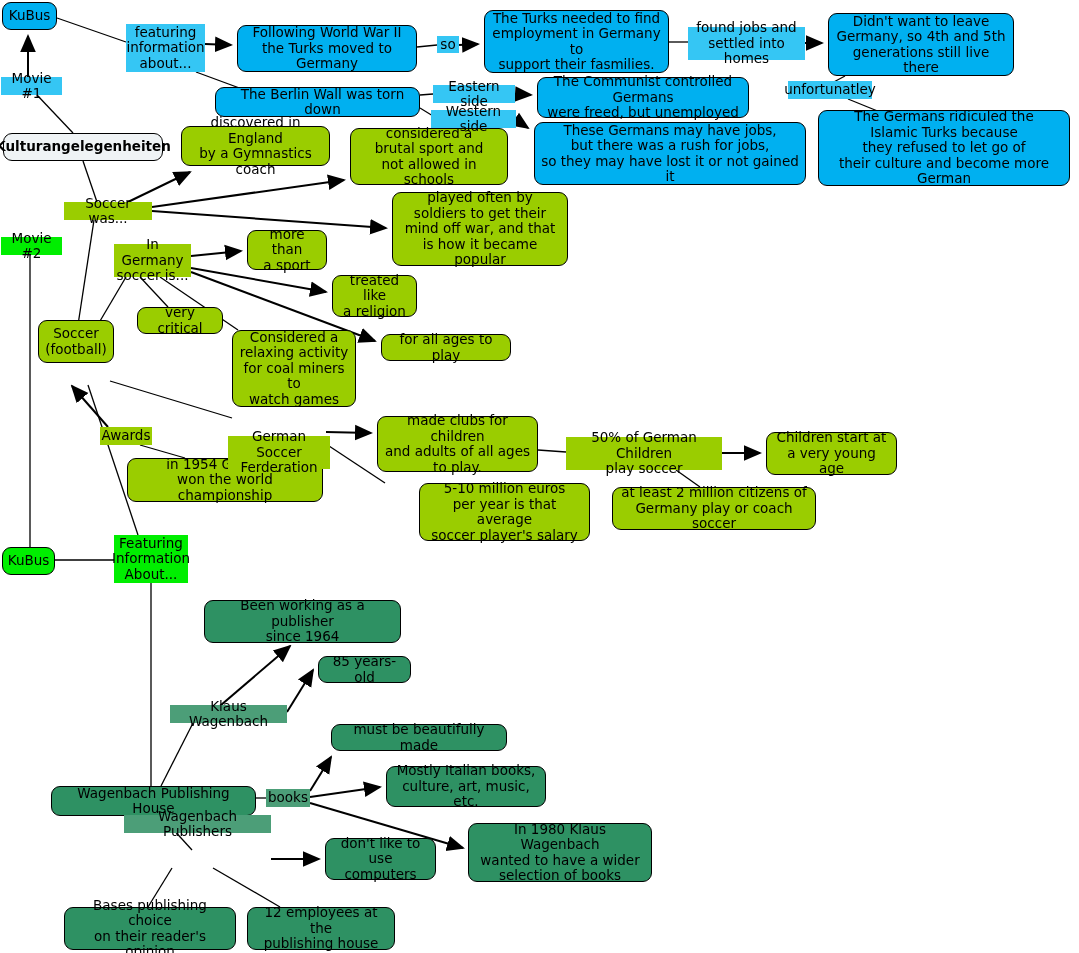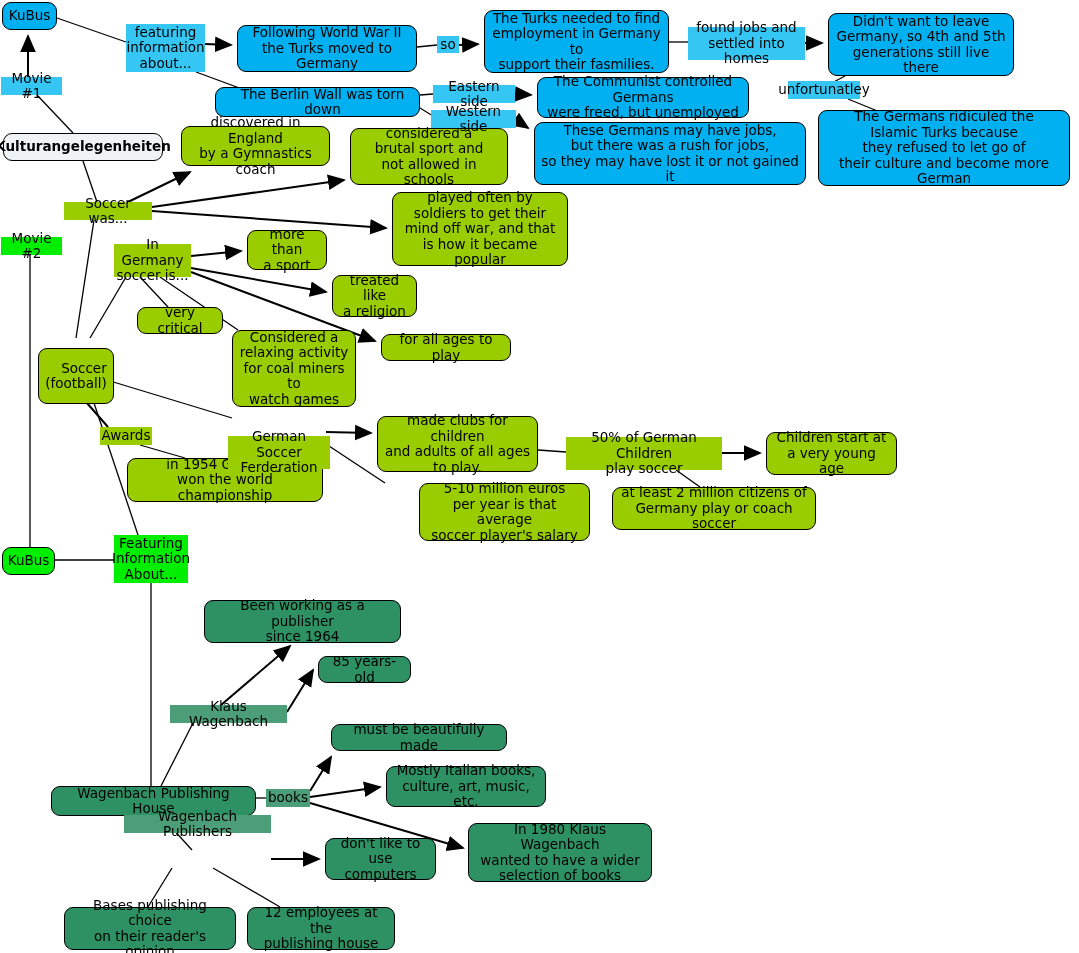--- a/index.html
+++ b/index.html
@@ -144,21 +144,21 @@
 settled into homes</div>
       <div class="node blue" style="left: 828px; top: 13px; width: 186px; height: 63px;">Didn't want to leave
 Germany, so 4th and 5th
 generations still live there</div>
       <div class="label blue" style="left: 1px; top: 77px; width: 61px; height: 18px;">Movie #1</div>
       <div class="node blue" style="left: 215px; top: 87px; width: 205px; height: 30px; padding-left: 16px;">The Berlin Wall was torn down</div>
       <div class="label blue" style="left: 433px; top: 85px; width: 82px; height: 18px;">Eastern side</div>
       <div class="label blue" style="left: 431px; top: 110px; width: 85px; height: 18px;">Western side</div>
       <div class="node blue" style="left: 537px; top: 77px; width: 212px; height: 41px;">The Communist controlled Germans
 were freed, but unemployed</div>
-      <div class="label blue" style="left: 788px; top: 81px; width: 72px; height: 18px;">unfortunatley</div>
+      <div class="label blue" style="left: 788px; top: 81px; width: 84px; height: 18px;">unfortunatley</div>
       <div class="node blue" style="left: 534px; top: 122px; width: 272px; height: 63px;">These Germans may have jobs,
 but there was a rush for jobs,
 so they may have lost it or not gained it</div>
       <div class="node blue" style="left: 818px; top: 110px; width: 252px; height: 76px;">The Germans ridiculed the
 Islamic Turks because
 they refused to let go of
 their culture and become more German</div>
       <div class="node pale" style="left: 3px; top: 133px; width: 160px; height: 28px;">Kulturangelegenheiten</div>
       <div class="node olive" style="left: 181px; top: 126px; width: 149px; height: 40px;">discovered in England
 by a Gymnastics coach</div>
@@ -172,21 +172,21 @@
 is how it became popular</div>
       <div class="label olive" style="left: 114px; top: 244px; width: 77px; height: 33px;">In Germany
 soccer is...</div>
       <div class="node olive" style="left: 247px; top: 230px; width: 80px; height: 40px;">more than
 a sport</div>
       <div class="label bgreen" style="left: 1px; top: 237px; width: 61px; height: 18px;">Movie #2</div>
       <div class="node olive" style="left: 332px; top: 275px; width: 85px; height: 42px;">treated like
 a religion</div>
       <div class="node olive" style="left: 137px; top: 307px; width: 86px; height: 27px;">very critical</div>
       <div class="node olive" style="left: 381px; top: 334px; width: 130px; height: 27px;">for all ages to play</div>
-      <div class="node olive" style="left: 38px; top: 348px; width: 76px; height: 56px; text-align: right;">Soccer
+      <div class="node olive" style="left: 38px; top: 320px; width: 76px; height: 43px;">Soccer
 (football)</div>
       <div class="node olive" style="left: 232px; top: 330px; width: 124px; height: 77px;">Considered a
 relaxing activity
 for coal miners to
 watch games</div>
       <div class="label olive" style="left: 228px; top: 436px; width: 102px; height: 33px;">German Soccer
 Ferderation</div>
       <div class="node olive" style="left: 377px; top: 416px; width: 161px; height: 56px;">made clubs for children
 and adults of all ages
 to play.</div>

